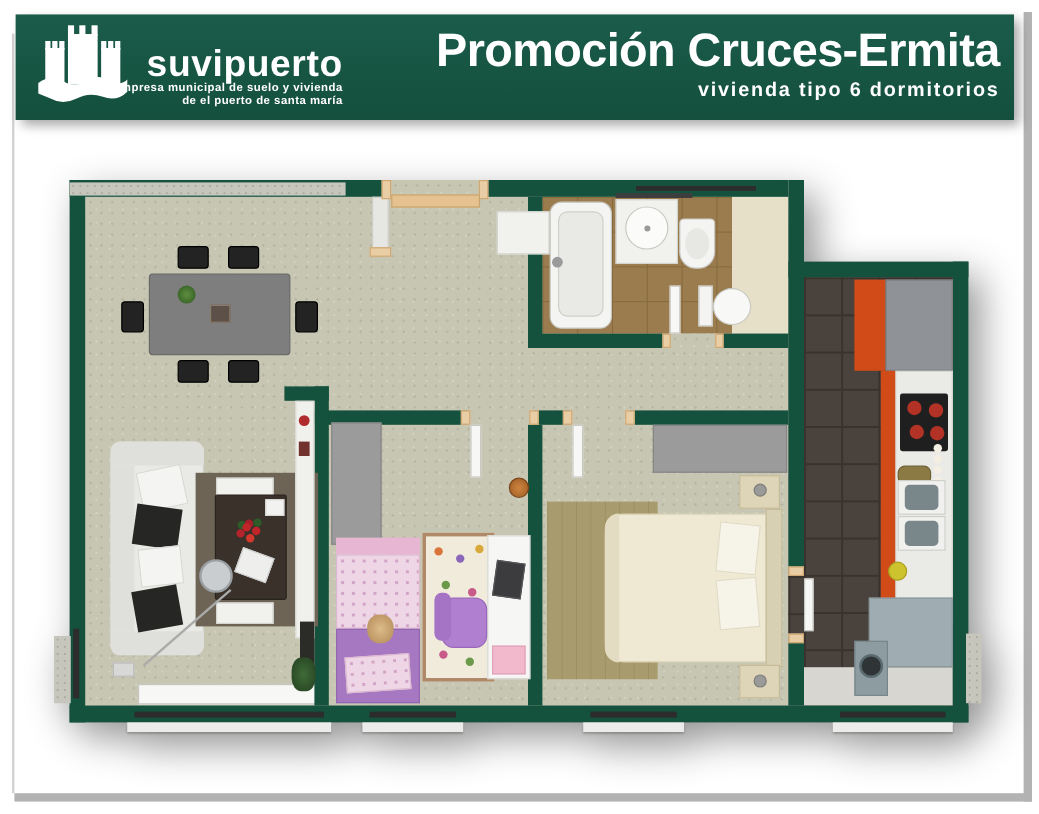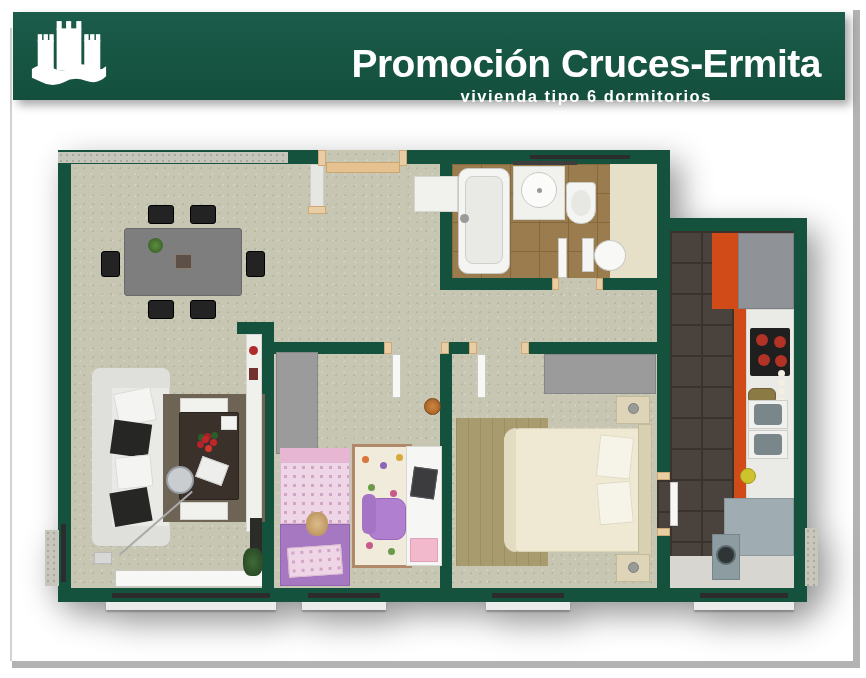--- a/index.html
+++ b/index.html
@@ -10,21 +10,21 @@
   .frame{background:#b3b3b3;}
   .frame-left{background:#d2d2d2;}
   
   .header{position:absolute;left:13px;top:12px;width:832px;height:88px;
           background:linear-gradient(#1b5c4a,#144f3d);
           box-shadow:5px 5px 9px rgba(0,0,0,.35);}
   .logo{position:absolute;left:16px;top:8px;display:flex;align-items:flex-start;color:#fff;}
   .logo-col{display:flex;flex-direction:column;align-items:flex-end;margin-left:-14px;margin-top:18px;}
   .logo-name{font-size:31px;font-weight:bold;letter-spacing:.5px;line-height:30px;}
   .logo-tag{font-size:9.5px;font-weight:bold;letter-spacing:.4px;line-height:11px;text-align:right;}
-  .header-title{position:absolute;right:24px;top:9px;text-align:center;color:#fff;margin-top:21px;}
+  .header-title{position:absolute;right:12px;top:9px;text-align:right;color:#fff;}
   .h-title{font-size:39px;font-weight:bold;letter-spacing:-.5px;line-height:44px;margin:0;}
   .h-sub{font-size:16.5px;font-weight:bold;letter-spacing:1.5px;line-height:20px;margin:0;}
   
   .building{position:absolute;left:0;top:0;width:866px;height:678px;
             filter:drop-shadow(10px 12px 16px rgba(0,0,0,.42));}
   .wall{background:#14523e;}
   .wood{background:#e9cda4;border:1px solid #cfa874;box-sizing:border-box;}
   .carpet{background-color:#c7c6b2;
       background-image:radial-gradient(#b5b4a0 1px,transparent 1px),radial-gradient(#d4d3c1 1px,transparent 1px);
       background-size:9px 9px,11px 11px;background-position:0 0,4px 5px;}
@@ -67,20 +67,25 @@
               <rect x="84" y="18" width="6" height="10"></rect>
               <rect x="92" y="18" width="6" height="10"></rect>
             <rect x="38" y="10" width="34" height="58"></rect>
               <rect x="38" y="0" width="7" height="12"></rect>
               <rect x="51" y="0" width="7" height="12"></rect>
               <rect x="65" y="0" width="7" height="12"></rect>
             <path d="M4 66 Q18 56 32 64 Q46 72 58 64 Q72 55 86 63 Q98 70 106 62 L106 76 Q94 88 78 82 Q62 76 48 84 Q32 92 18 84 L4 78 Z"></path>
           </g>
         </svg>
       </span>
+      <span class="logo-col">
+        <span class="logo-name">suvipuerto</span>
+        <span class="logo-tag">empresa municipal de suelo y vivienda</span>
+        <span class="logo-tag">de el puerto de santa maría</span>
+      </span>
     </div>
     <div class="header-title">
       <p class="h-title">Promoción Cruces-Ermita</p>
       <p class="h-sub">vivienda tipo 6 dormitorios</p>
     </div>
   </div>
 
   <div class="building">
 
     <div class="a carpet" style="left:71px;top:164px;width:586px;height:424px;"></div>

